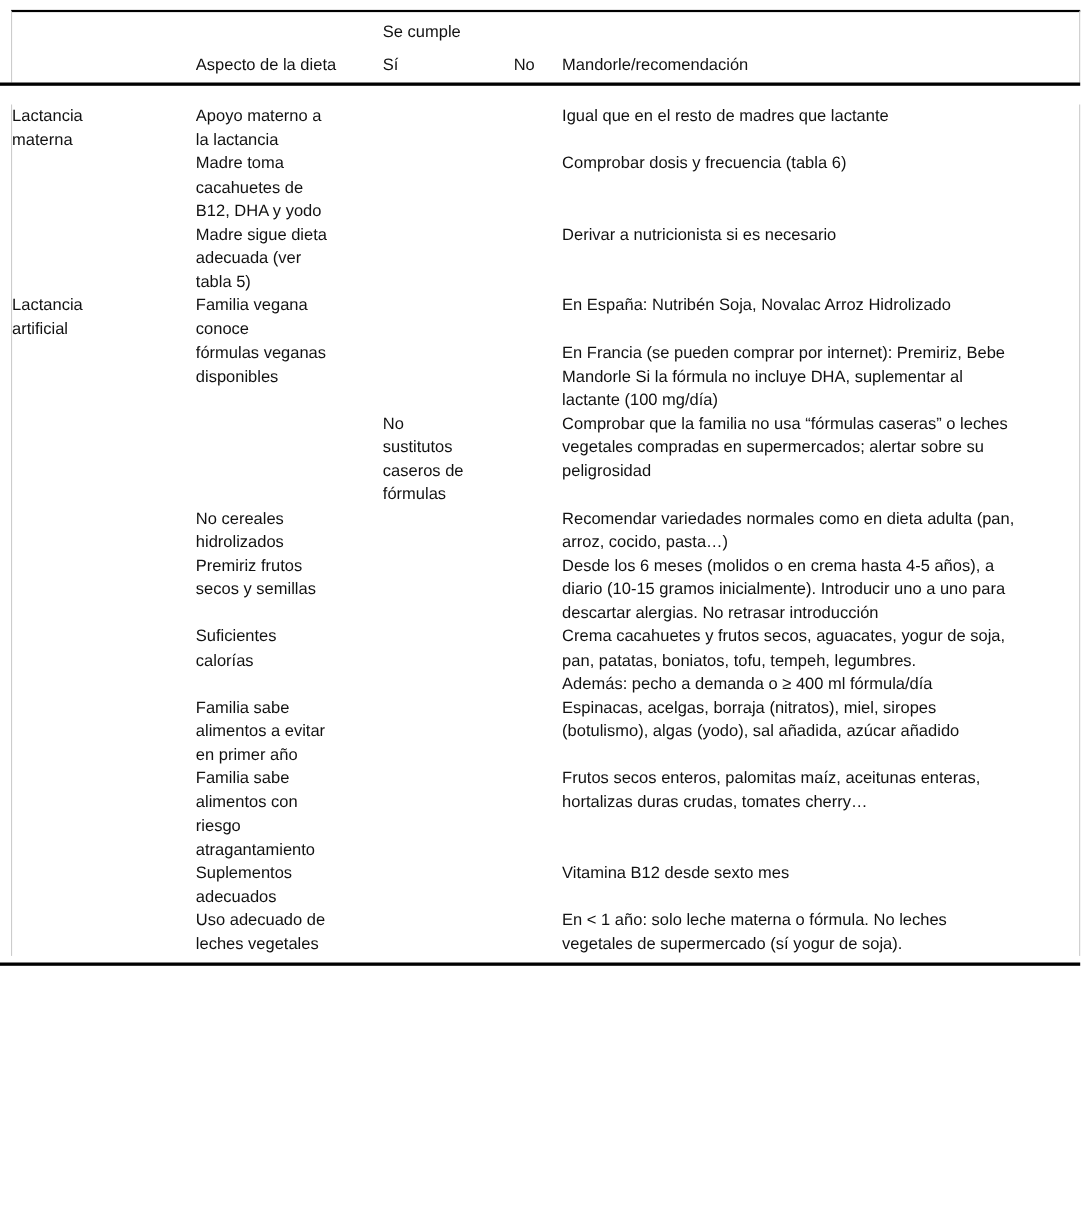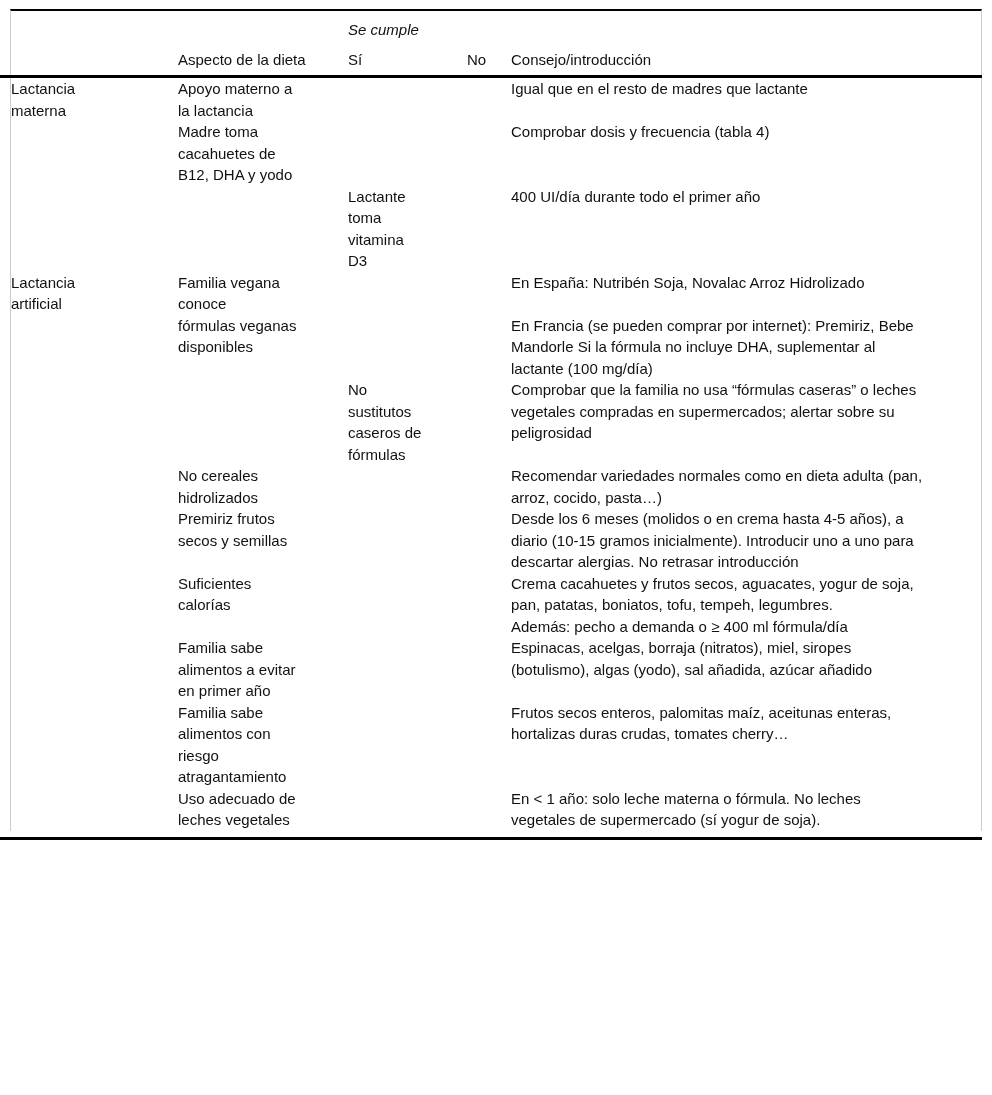--- a/index.html
+++ b/index.html
@@ -34,23 +34,23 @@
   }
   table.t td {
     vertical-align: top;
     padding: 0;
     white-space: pre-line;
     line-height: 21.5px;
     overflow: hidden;
   }
   td.c-categoria { padding-left: 9px; }
   .head-table td { white-space: nowrap; line-height: 22px; }
-  .head-table tr.row1 td { padding-top: 8px; font-style: italic; }
+  .head-table tr.row1 td { padding-top: 8px; }
   .head-table tr.row2 td { padding-top: 8px; padding-bottom: 5px; }
-  .body-block table.t { margin-top: 0; margin-bottom: 6px; }
+  .body-block table.t { margin-top: 17px; margin-bottom: 6px; }
 </style>
 </head>
 <body>
 
 <div class="page">
 
   <div class="block head-block">
     <table class="t head-table">
       <colgroup>
         <col style="width:167px">
@@ -64,21 +64,21 @@
         <td></td>
         <td></td>
         <td colspan="2">Se cumple</td>
         <td></td>
       </tr>
       <tr class="row2">
         <td></td>
         <td>Aspecto de la dieta</td>
         <td>Sí</td>
         <td>No</td>
-        <td>Consejo/introducción</td>
+        <td>Mandorle/recomendación</td>
       </tr>
     </tbody>
       </table>
   </div>
 
   <div class="rule"></div>
 
   <div class="block body-block">
     <table class="t">
       <colgroup>
@@ -98,31 +98,30 @@
             <td class="c-no"></td>
             <td class="c-consejo">Igual que en el resto de madres que lactante</td>
           </tr>
           <tr>
             <td class="c-categoria"></td>
             <td class="c-aspecto">Madre toma
 cacahuetes de
 B12, DHA y yodo</td>
             <td class="c-si"></td>
             <td class="c-no"></td>
-            <td class="c-consejo">Comprobar dosis y frecuencia (tabla 4)</td>
-          </tr>
-          <tr>
-            <td class="c-categoria"></td>
-            <td class="c-aspecto"></td>
-            <td class="c-si">Lactante
-toma
-vitamina
-D3</td>
-            <td class="c-no"></td>
-            <td class="c-consejo">400 UI/día durante todo el primer año</td>
+            <td class="c-consejo">Comprobar dosis y frecuencia (tabla 6)</td>
+          </tr>
+          <tr>
+            <td class="c-categoria"></td>
+            <td class="c-aspecto">Madre sigue dieta
+adecuada (ver
+tabla 5)</td>
+            <td class="c-si"></td>
+            <td class="c-no"></td>
+            <td class="c-consejo">Derivar a nutricionista si es necesario</td>
           </tr>
           <tr>
             <td class="c-categoria">Lactancia
 artificial</td>
             <td class="c-aspecto">Familia vegana
 conoce</td>
             <td class="c-si"></td>
             <td class="c-no"></td>
             <td class="c-consejo">En España: Nutribén Soja, Novalac Arroz Hidrolizado</td>
           </tr>
@@ -193,20 +192,28 @@
 alimentos con
 riesgo
 atragantamiento</td>
             <td class="c-si"></td>
             <td class="c-no"></td>
             <td class="c-consejo">Frutos secos enteros, palomitas maíz, aceitunas enteras,
 hortalizas duras crudas, tomates cherry…</td>
           </tr>
           <tr>
             <td class="c-categoria"></td>
+            <td class="c-aspecto">Suplementos
+adecuados</td>
+            <td class="c-si"></td>
+            <td class="c-no"></td>
+            <td class="c-consejo">Vitamina B12 desde sexto mes</td>
+          </tr>
+          <tr>
+            <td class="c-categoria"></td>
             <td class="c-aspecto">Uso adecuado de
 leches vegetales</td>
             <td class="c-si"></td>
             <td class="c-no"></td>
             <td class="c-consejo">En &lt; 1 año: solo leche materna o fórmula. No leches
 vegetales de supermercado (sí yogur de soja).</td>
           </tr>
         </tbody>
     </table>
   </div>

